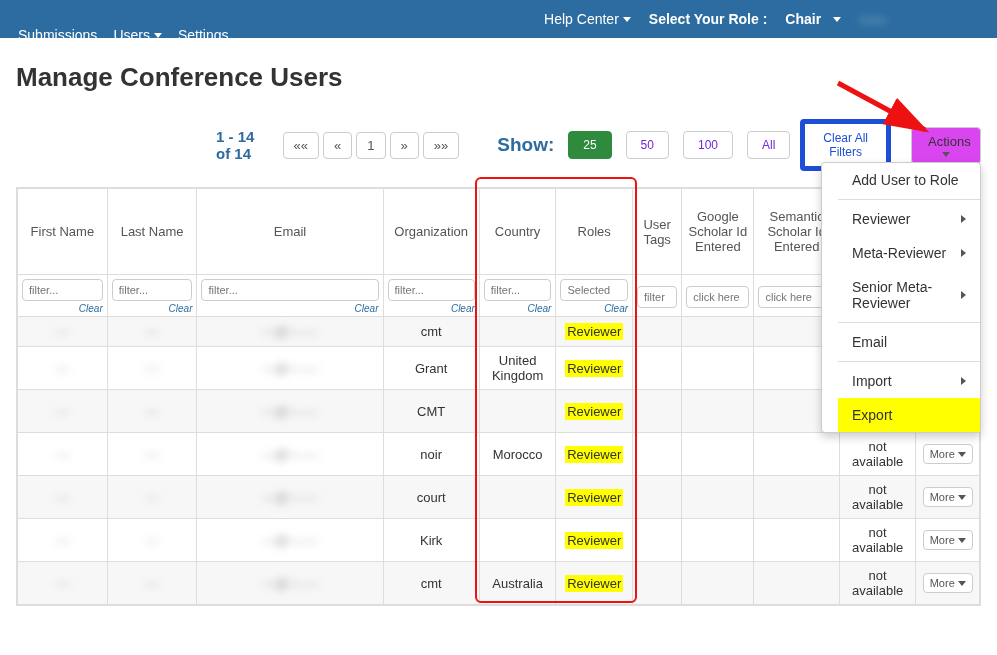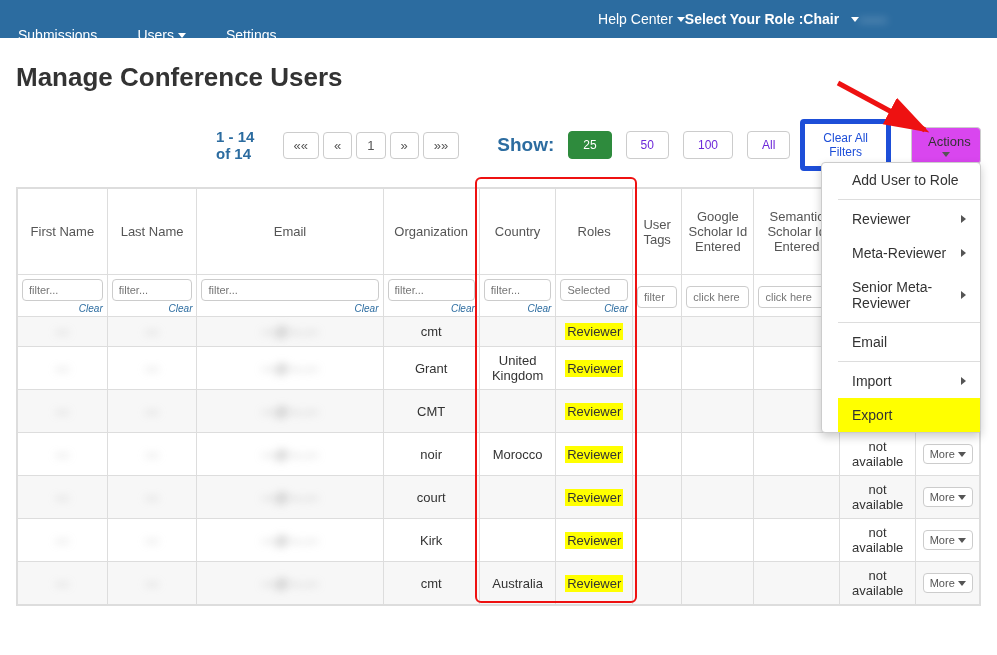--- a/index.html
+++ b/index.html
@@ -1,20 +1,20 @@
 <!DOCTYPE html>
 <html><head>
 <meta charset="utf-8">
 <style>
   * { box-sizing: border-box; margin: 0; padding: 0; font-family: Arial, Helvetica, sans-serif; }
   body { background: #fff; color: #333; font-size: 13px; }
   .topbar { background: #2c6ca0; color: #fff; height: 38px; display: flex; align-items: center; padding: 0 18px; }
-  .topbar .nav-left { display: flex; gap: 40px; margin-top: 32px; }
+  .topbar .nav-left { display: flex; gap: 16px; margin-top: 32px; }
   .topbar .nav-left .item, .topbar .nav-right .item { color: #fff; font-size: 14px; cursor: pointer; display: flex; align-items: center; gap: 4px; }
-  .topbar .nav-right { margin-left: auto; display: flex; align-items: center; }
+  .topbar .nav-right { margin-left: auto; display: flex; gap: 18px; align-items: center; }
   .caret { display:inline-block; width:0; height:0; border-left:4px solid transparent; border-right:4px solid transparent; border-top:5px solid #fff; }
   .caret-dark { border-top-color:#555; }
   .page-title { font-size: 26px; font-weight: bold; color:#333; margin: 24px 0 18px 16px; }
   
   .toolbar { display:flex; align-items:center; gap:10px; padding: 8px 16px; }
   .pager-info { color:#2c6ca0; font-weight:bold; font-size:15px; margin-right:6px; margin-left:200px;}
   .pager-btns { display:flex; gap:4px; }
   .btn { background:#fff; border:1px solid #ccc; border-radius:4px; padding:5px 10px; font-size:13px; cursor:pointer; color:#555; }
   .show-label { color:#2c6ca0; font-weight:bold; font-size:19px; margin-left:28px; }
   .show-btn { background:#fff; border:1px solid #ccc; border-radius:4px; padding:6px 14px; font-size:12px; cursor:pointer; color:#6d28d9; margin-left:4px;}

